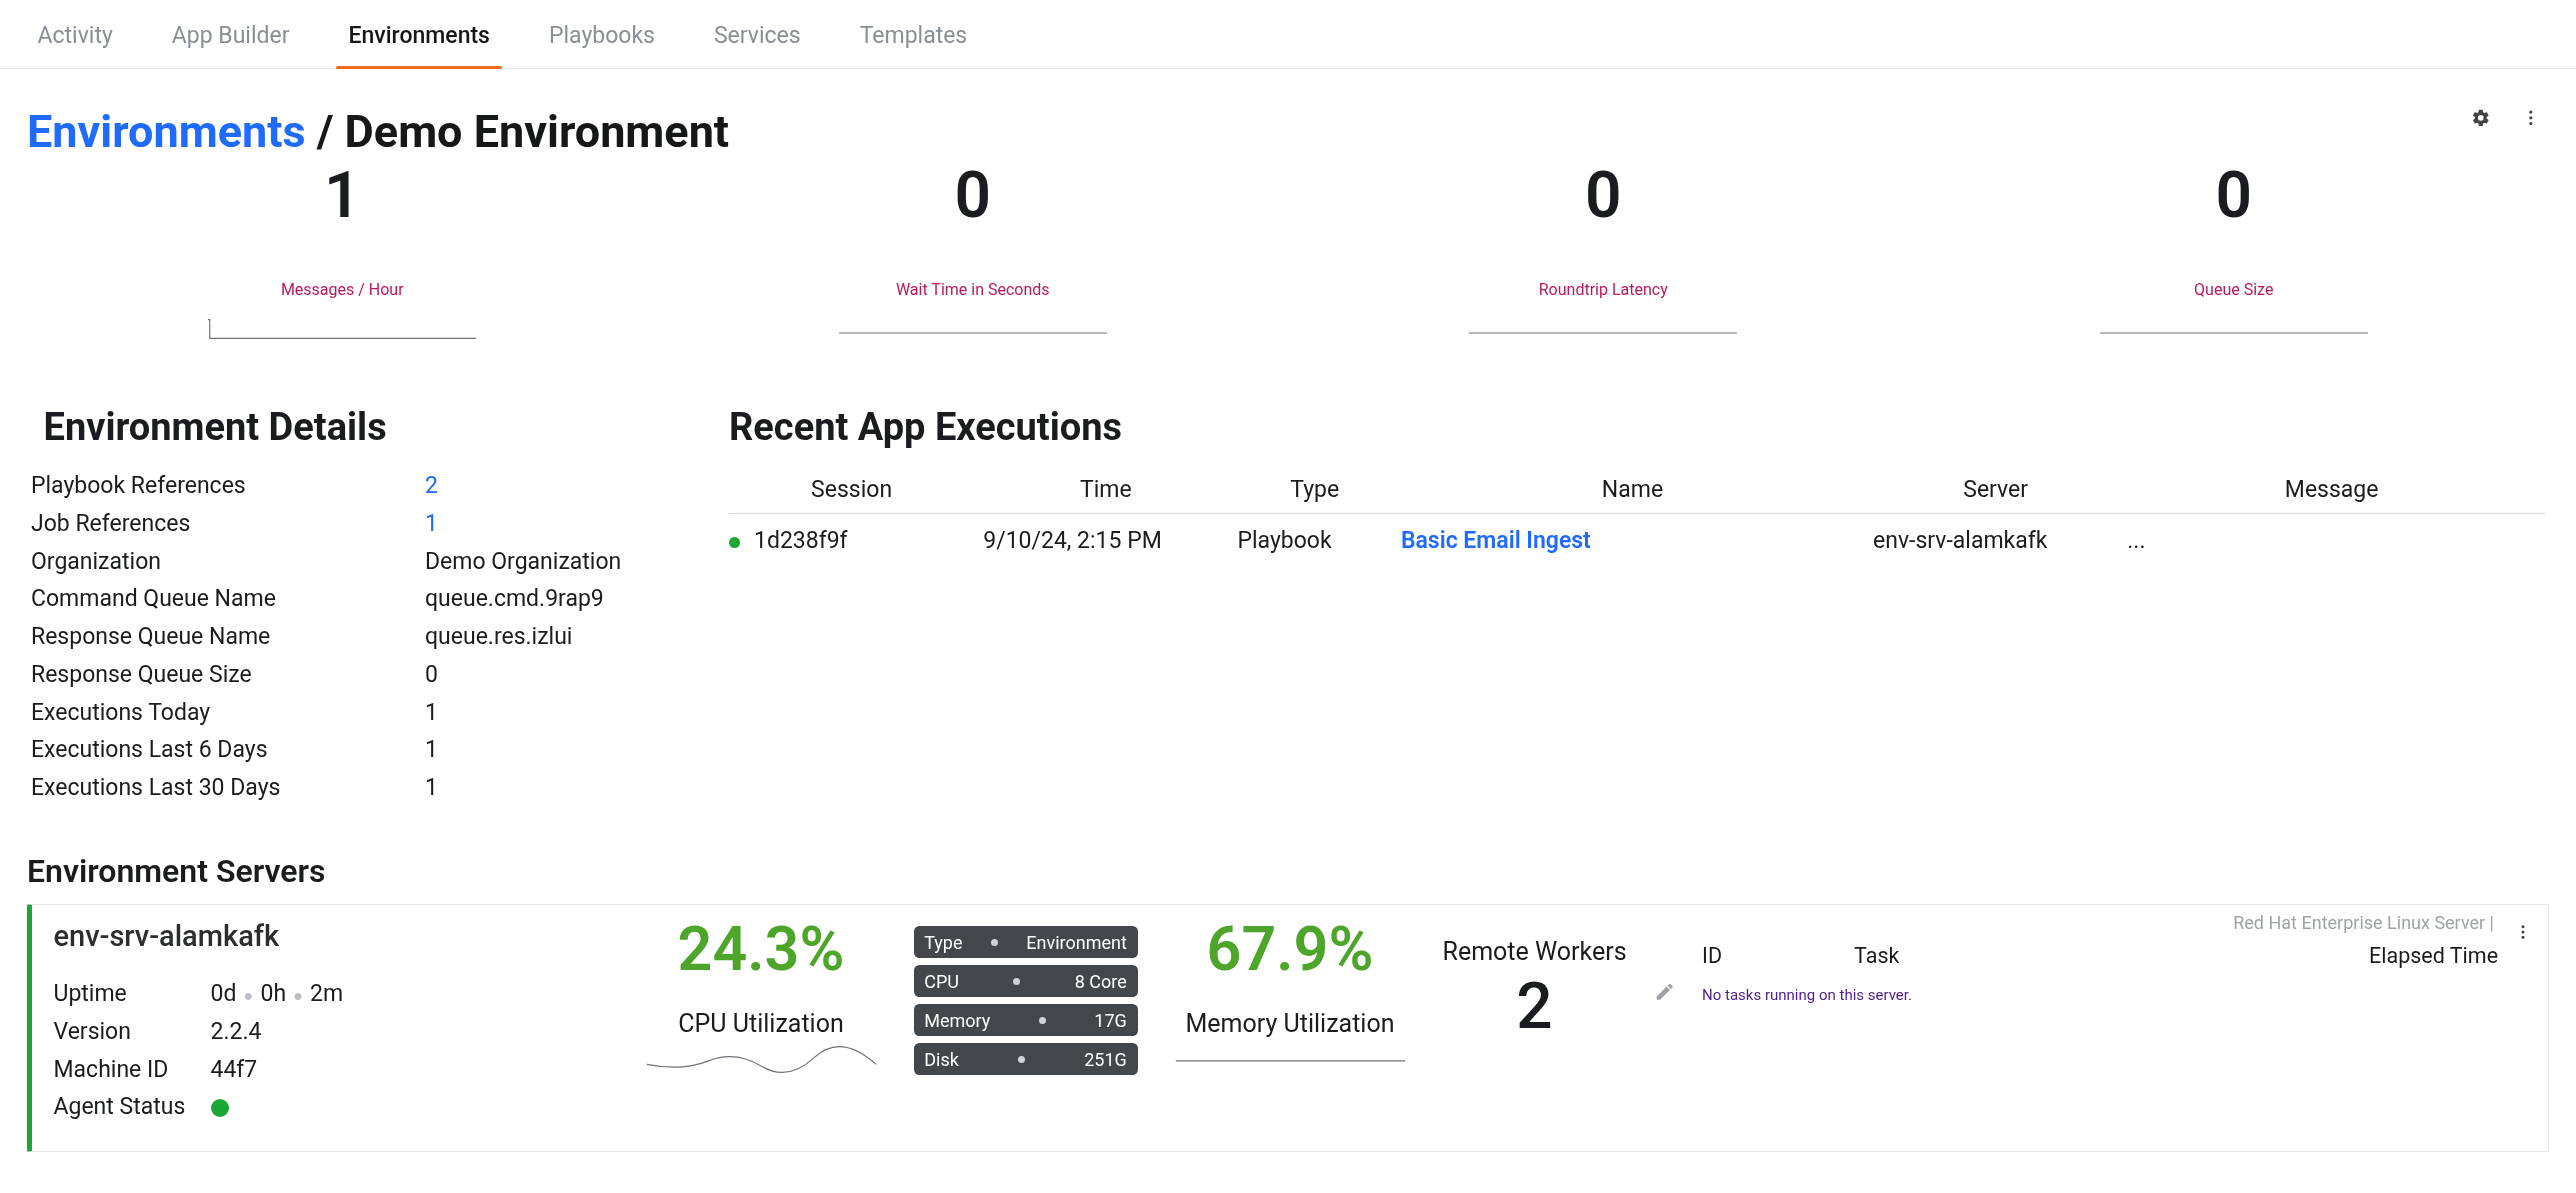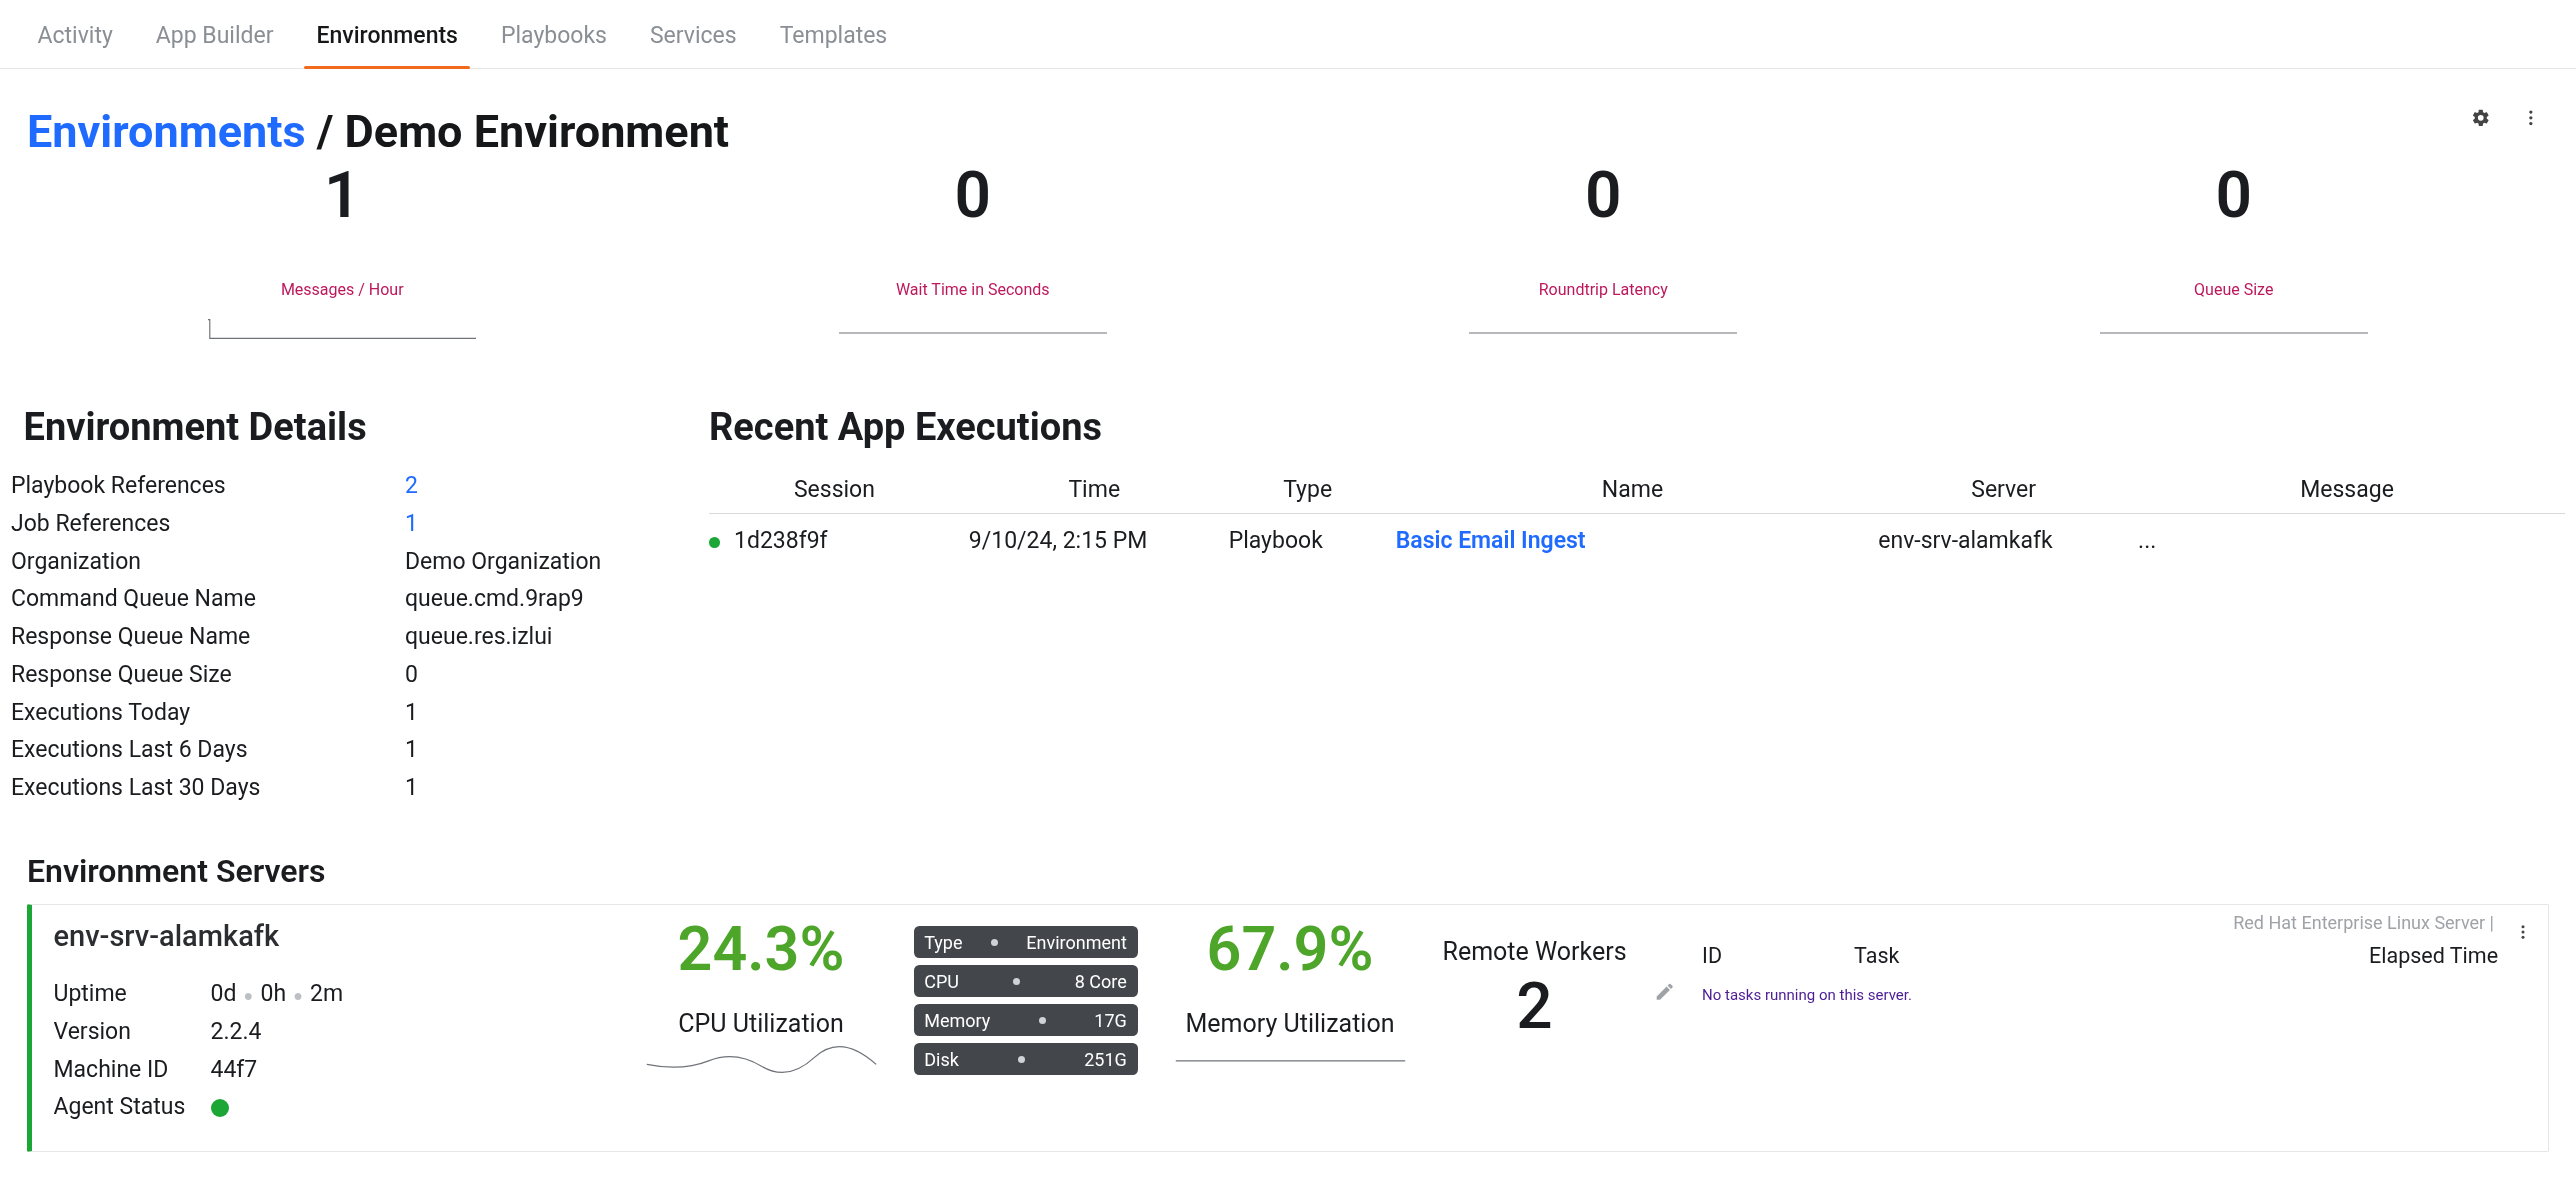--- a/index.html
+++ b/index.html
@@ -6,21 +6,21 @@
   body {
     font-family: -apple-system, BlinkMacSystemFont, "Segoe UI", Roboto, Helvetica, Arial, sans-serif;
     font-size: 12.5px;
     color: #161719;
     background: #fff;
     width: 2576px;
   }
   
   .top-tabs {
     display: flex;
-    gap: 0;
+    gap: 16px;
     padding: 0 16px;
     border-bottom: 0.9px solid #e6e6e6;
     align-items: center;
   }
   .top-tab {
     padding: 21.5px 21.5px 19.7px;
     font-size: 23px;
     color: #8a8f95;
     cursor: pointer;
     position: relative;
@@ -76,21 +76,21 @@
   .metric-spark {
     margin: 16px auto 0;
     width: 268px;
     height: 27px;
   }
   .metric-spark svg { width: 100%; height: 100%; }
 
   
   .mid-section {
     display: flex;
-    padding: 54px 11px 18px;
+    padding: 54px 31px 18px;
     gap: 36px;
   }
   .env-details { width: 662px; }
   .section-title {
     font-size: 38px;
     font-weight: 700;
     margin-bottom: 18px;
     color: #1a1c1f;
   }
   .env-details .section-title { padding-left: 12.5px; }

